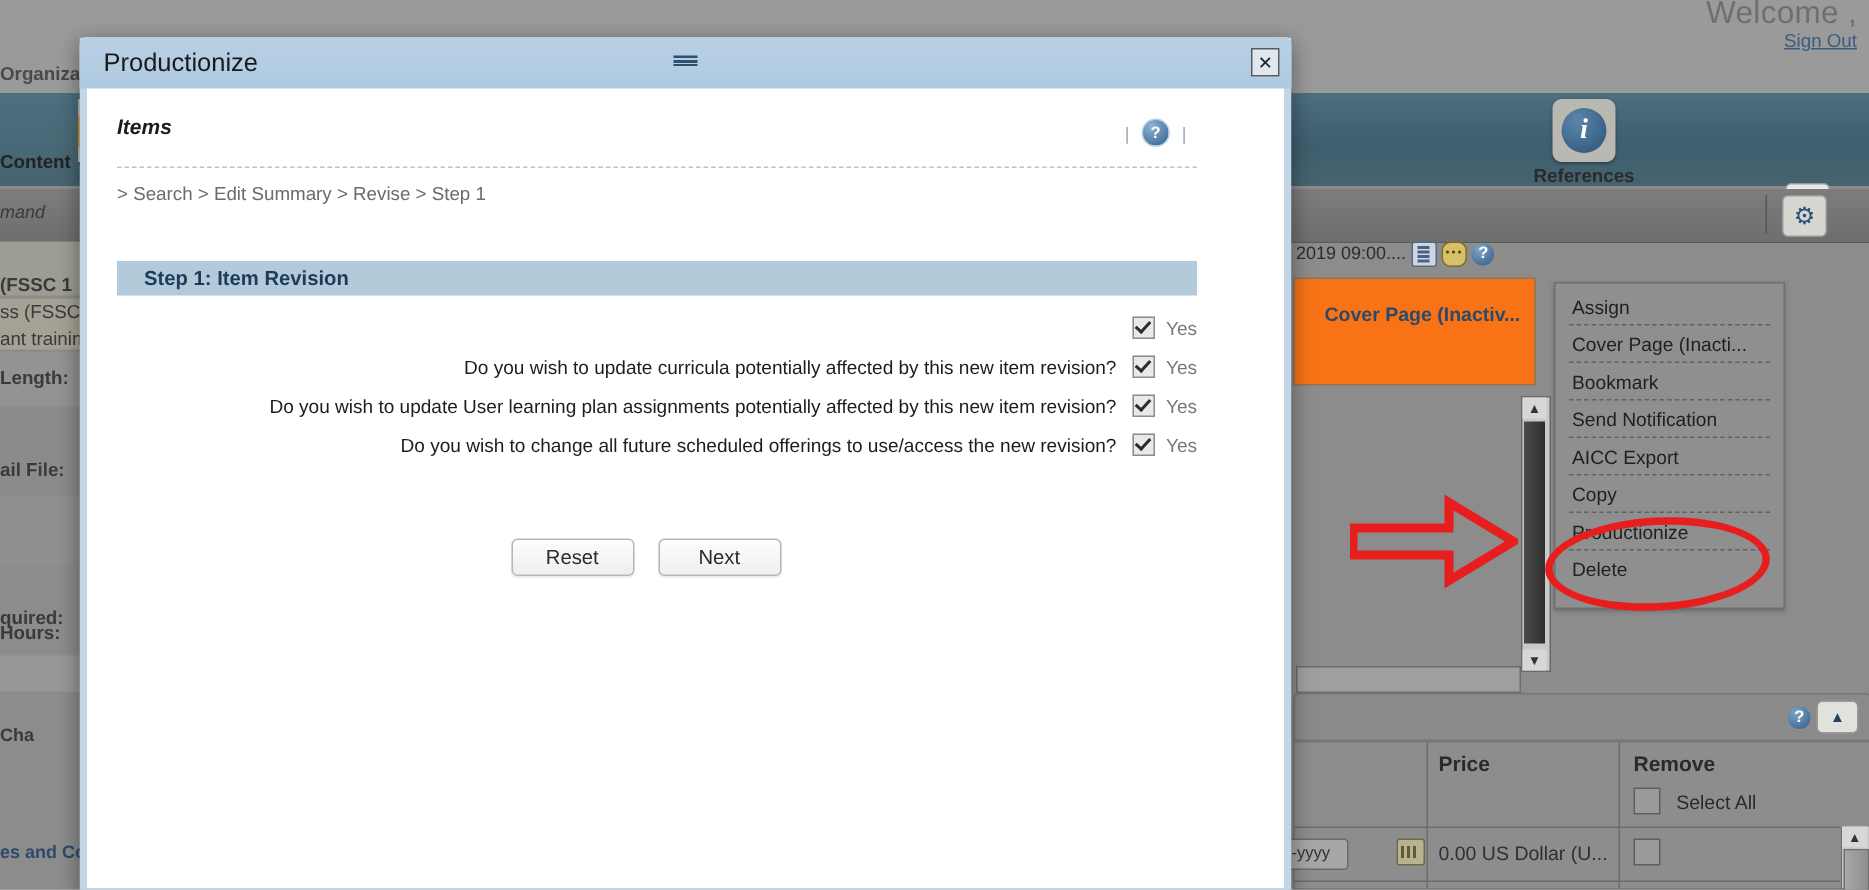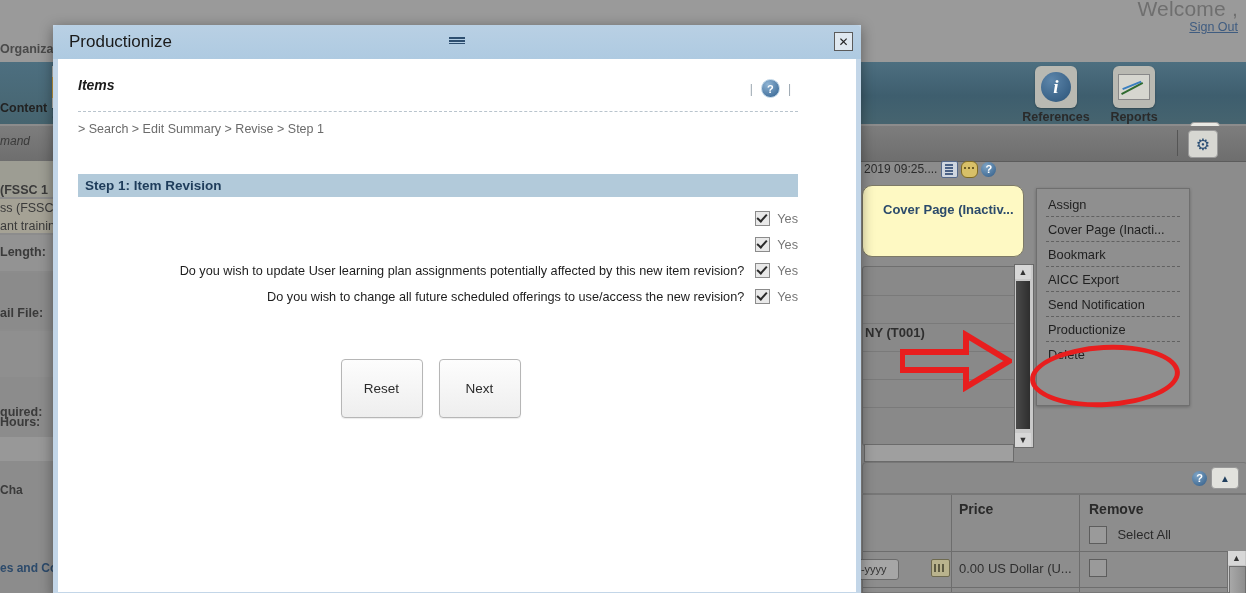--- a/index.html
+++ b/index.html
@@ -91,21 +91,21 @@
   .lc-row {
     position: absolute; left: 0; width: 60px;
     font-size: 12.5px; color: #3a3a3a; font-weight: bold;
     overflow: hidden; white-space: nowrap;
   }
   .lc-band { position:absolute; left:0; width:60px; }
 
   .bg-mid { position: absolute; left: 862px; top: 161px; right: 0; bottom: 0; }
   .mid-panel {
     position: absolute; left: 0; top: 24px; width: 160px; height: 70px;
-    background: #fef9c3; border: 1px solid #7d7a66; border-radius: 10px;
+    background: #f97316; border: 1px solid #7d7a66; border-radius: 0;
   }
   .mid-meta { position: absolute; left: 2px; top: 0px; font-size: 12px; color: #2b2b2b; white-space: nowrap; }
   .mid-ico { width: 15px; height: 15px; display: inline-block; vertical-align: middle; }
   .ico-list { background:#cfd6e0; border:1px solid #55688a; border-radius:2px; position:relative; }
   .ico-list:after{content:"";position:absolute;left:3px;top:2px;width:8px;height:1.5px;background:#4a6186;
     box-shadow:0 3px 0 #4a6186, 0 6px 0 #4a6186, 0 9px 0 #4a6186;}
   .ico-chat { background:#d8c068; border:1px solid #7e6a25; border-radius:6px; position:relative; }
   .ico-chat:after{content:"";position:absolute;left:2px;top:5px;width:2px;height:2px;border-radius:50%;
     background:#4a3c10; box-shadow:4px 0 0 #4a3c10, 8px 0 0 #4a3c10;}
   .ico-help { border-radius:50%; background: radial-gradient(circle at 35% 28%, #7fa5c6, #2f5a85);
@@ -238,21 +238,21 @@
   .dash-sep {
     position: absolute; left: 15px; top: 52px; right: 53px;
     border-top: 1px dashed #b9c4cd;
   }
   .breadcrumb {
     position: absolute; left: 15px; top: 63px;
     font-size: 12.5px; color: #6b6b6b;
   }
   .step-header {
     position: absolute; left: 15px; top: 115px; right: 53px; height: 23px;
-    background: #b2cada; line-height: 23px; padding-left: 7px;
+    background: #b2cada; line-height: 23px; padding-left: 18px;
     font-size: 13.5px; font-weight: bold; color: #1e3c5a;
     box-sizing: border-box;
   }
   .q-list { position: absolute; left: 15px; top: 152px; right: 53px; }
   .q-row {
     display: flex; align-items: center; justify-content: flex-end;
     margin-bottom: 11px;
   }
   .q-text { font-size: 12.7px; color: #1d1d1d; text-align: right; }
   .q-chk {
@@ -265,21 +265,21 @@
     width: 4px; height: 8px; border: solid #2b2b2b;
     border-width: 0 2px 2px 0; transform: rotate(42deg);
   }
   .q-yes { font-size: 12.7px; color: #777; margin-left: 7px; }
 
   .btn-row {
     position: absolute; left: 0; right: 53px; top: 300px;
     display: flex; justify-content: center; gap: 16px;
   }
   .btn {
-    min-width: 54px; padding: 21px 13px;
+    min-width: 54px; padding: 4px 13px;
     font-size: 13.5px; color: #2b2b2b;
     background: linear-gradient(180deg, #fdfdfd, #eeeeee);
     border: 1px solid #b6b6b6; border-radius: 4px;
     box-shadow: 0 1px 1px rgba(0,0,0,.08);
     text-align: center;
   }
 </style>
 </head>
 <body>
 
@@ -297,26 +297,20 @@
         <div class="nav-ico">
             <div class="nav-folder"></div>
           </div>
         <div class="nav-label">Content</div>
       </div>
       <div class="nav-item" style="left:1017px;">
         <div class="nav-ico">
             <div class="icon-i">i</div>
           </div>
         <div class="nav-label">References</div>
-      </div>
-      <div class="nav-item" style="left:1095px;">
-        <div class="nav-ico">
-            <div class="icon-chart"></div>
-          </div>
-        <div class="nav-label">Reports</div>
       </div>
       <div class="collapse-btn">▲</div>
     </div>
 
     <div class="bg-toolbar"></div>
     <div class="tb-divider"></div>
     <div class="gear-btn">⚙</div>
 
     <div class="bg-leftcol">
       <div class="lc-band" style="top:0px;height:36px;background:#9d9d93;"></div>
@@ -336,35 +330,27 @@
       <div class="lc-row" style="top:400px;font-size:12px;color:#2c4a6b;">es and Co</div>
     </div>
     <div style="position:absolute;left:0;top:62px;width:52px;height:62px;
        background:linear-gradient(180deg,#4d6f80,#46646f);"></div>
     <div class="lc-row" style="position:absolute;left:0;top:42px;width:60px;font-size:12.5px;color:#4a4a4a;font-weight:bold;">Organizat</div>
     <div class="lc-row" style="position:absolute;left:0;top:101px;width:60px;font-size:12.5px;color:#222;font-weight:bold;">Content</div>
     <div class="lc-row" style="position:absolute;left:0;top:134px;width:60px;font-size:12px;color:#3a3a3a;font-style:italic;font-weight:normal;">mand</div>
 
     <div class="bg-mid">
       <div class="mid-meta">
-        <span>2019 09:25....</span>
+        <span>2019 09:00....</span>
         <span class="mid-ico ico-list"></span>
         <span class="mid-ico ico-chat"></span>
         <span class="mid-ico ico-help">?</span>
       </div>
       <div class="mid-panel">
         <div class="coverpage-link">Cover Page (Inactiv...</div>
-      </div>
-      <div class="mid-list">
-        <div class="stripe" style="top:28px;"></div>
-        <div class="stripe" style="top:56px;"></div>
-        <div class="stripe" style="top:84px;"></div>
-        <div class="stripe" style="top:112px;"></div>
-        <div class="stripe" style="top:140px;"></div>
-        <div class="mid-list-label">NY (T001)</div>
       </div>
       <div class="mid-scroll">
         <div class="sb-arrow" style="top:0;">▲</div>
         <div class="sb-thumb"></div>
         <div class="sb-arrow" style="bottom:0;">▼</div>
       </div>
     </div>
 
     <div class="bg-table">
       <div class="tbl-inputbox"></div>
@@ -393,22 +379,23 @@
           <div class="sb-thumb"></div>
         </div>
       </div>
     </div>
 
     <div class="actions-panel">
       <div class="actions-body">
         <div class="action-item">Assign</div>
         <div class="action-item">Cover Page (Inacti...</div>
         <div class="action-item">Bookmark</div>
+        <div class="action-item">Send Notification</div>
         <div class="action-item">AICC Export</div>
-        <div class="action-item">Send Notification</div>
+        <div class="action-item">Copy</div>
         <div class="action-item">Productionize</div>
         <div class="action-item">Delete</div>
       </div>
     </div>
   </div>
 
   <div class="annot red-ellipse"></div>
   <svg class="annot red-arrow" viewBox="0 0 112 62">
     <polygon points="2,22 66,22 66,5 109,31 66,57 66,40 2,40" fill="none" stroke="#e81e1e" stroke-width="6" stroke-linejoin="miter"></polygon>
   </svg>
@@ -431,20 +418,21 @@
       <div class="breadcrumb">&gt; Search &gt; Edit Summary &gt; Revise &gt; Step 1</div>
 
       <div class="step-header">Step 1: Item Revision</div>
 
       <div class="q-list">
         <div class="q-row">
           <span class="q-chk"></span>
           <span class="q-yes">Yes</span>
         </div>
         <div class="q-row">
+          <span class="q-text">Do you wish to update curricula potentially affected by this new item revision?</span>
           <span class="q-chk"></span>
           <span class="q-yes">Yes</span>
         </div>
         <div class="q-row">
           <span class="q-text">Do you wish to update User learning plan assignments potentially affected by this new item revision?</span>
           <span class="q-chk"></span>
           <span class="q-yes">Yes</span>
         </div>
         <div class="q-row">
           <span class="q-text">Do you wish to change all future scheduled offerings to use/access the new revision?</span>

